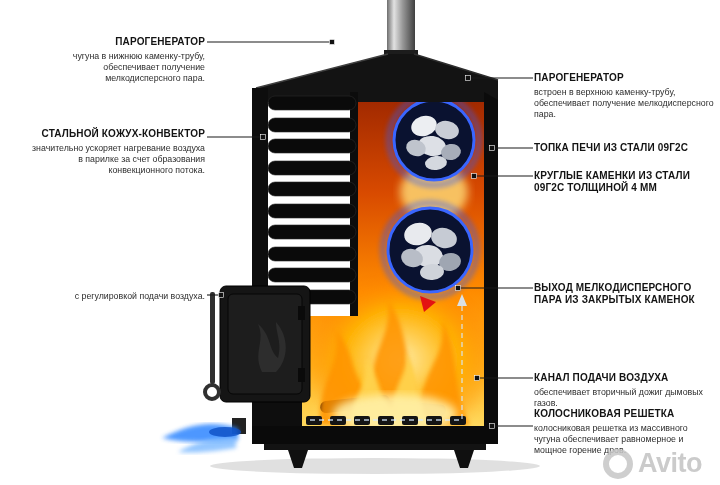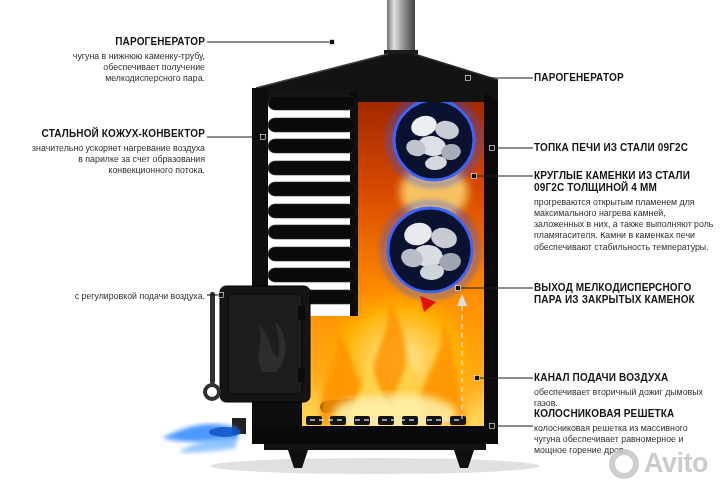--- a/index.html
+++ b/index.html
@@ -4,21 +4,21 @@
 <style>
   html,body{margin:0;padding:0;background:#fff;}
   .canvas{position:relative;width:720px;height:485px;background:#ffffff;overflow:hidden;
           font-family:"Liberation Sans",sans-serif;}
   .art{position:absolute;left:0;top:0;width:720px;height:485px;}
   .ann{position:absolute;color:#1d1d1f;}
   .ann.left{left:27px;width:178px;text-align:right;}
   .ann.right{left:534px;width:180px;text-align:left;}
   .ttl{font-weight:bold;font-size:10px;line-height:1.18;letter-spacing:.15px;color:#131313;}
   .txt{margin-top:3px;font-size:8.8px;line-height:1.28;color:#2d2d2d;}
-  .watermark{position:absolute;right:12px;bottom:6px;display:flex;align-items:center;gap:5px;
+  .watermark{position:absolute;right:18px;bottom:6px;display:flex;align-items:center;gap:5px;
              color:#c2c2c2;opacity:.85;z-index:5;margin-top:23px;}
   .wm-ring{width:18px;height:18px;border:6px solid #c6c6c6;border-radius:50%;display:inline-block;}
   .wm-text{font-size:27px;font-weight:600;letter-spacing:-.5px;}
 </style>
 </head>
 <body>
 
 <div class="canvas">
 
   <svg class="art" viewBox="0 0 720 485">
@@ -206,27 +206,27 @@
   <div class="ann left" style="top:128px">
     <div class="ttl">СТАЛЬНОЙ КОЖУХ-КОНВЕКТОР</div>
     <div class="txt">значительно ускоряет нагревание воздуха в парилке за счет образования конвекционного потока.</div>
   </div>
   <div class="ann left" style="top:288px">
     <div class="txt">с регулировкой подачи воздуха.</div>
   </div>
 
   <div class="ann right" style="top:72px">
     <div class="ttl">ПАРОГЕНЕРАТОР</div>
+    <div class="txt">встроен в верхнюю каменку-трубу, обеспечивает получение мелкодисперсного пара.</div>
   </div>
   <div class="ann right" style="top:142px">
     <div class="ttl">ТОПКА ПЕЧИ ИЗ СТАЛИ 09Г2С</div>
   </div>
   <div class="ann right" style="top:170px">
     <div class="ttl">КРУГЛЫЕ КАМЕНКИ ИЗ СТАЛИ 09Г2С ТОЛЩИНОЙ 4 ММ</div>
-    <div class="txt">прогреваются открытым пламенем для максимального нагрева камней, заложенных в них, а также выполняют роль пламягасителя. Камни в каменках печи обеспечивают стабильность температуры.</div>
   </div>
   <div class="ann right" style="top:372px">
     <div class="ttl">КАНАЛ ПОДАЧИ ВОЗДУХА</div>
     <div class="txt">обеспечивает вторичный дожиг дымовых газов.</div>
   </div>
   <div class="ann right" style="top:282px">
     <div class="ttl">ВЫХОД МЕЛКОДИСПЕРСНОГО ПАРА ИЗ ЗАКРЫТЫХ КАМЕНОК</div>
   </div>
   <div class="ann right" style="top:408px">
     <div class="ttl">КОЛОСНИКОВАЯ РЕШЕТКА</div>

